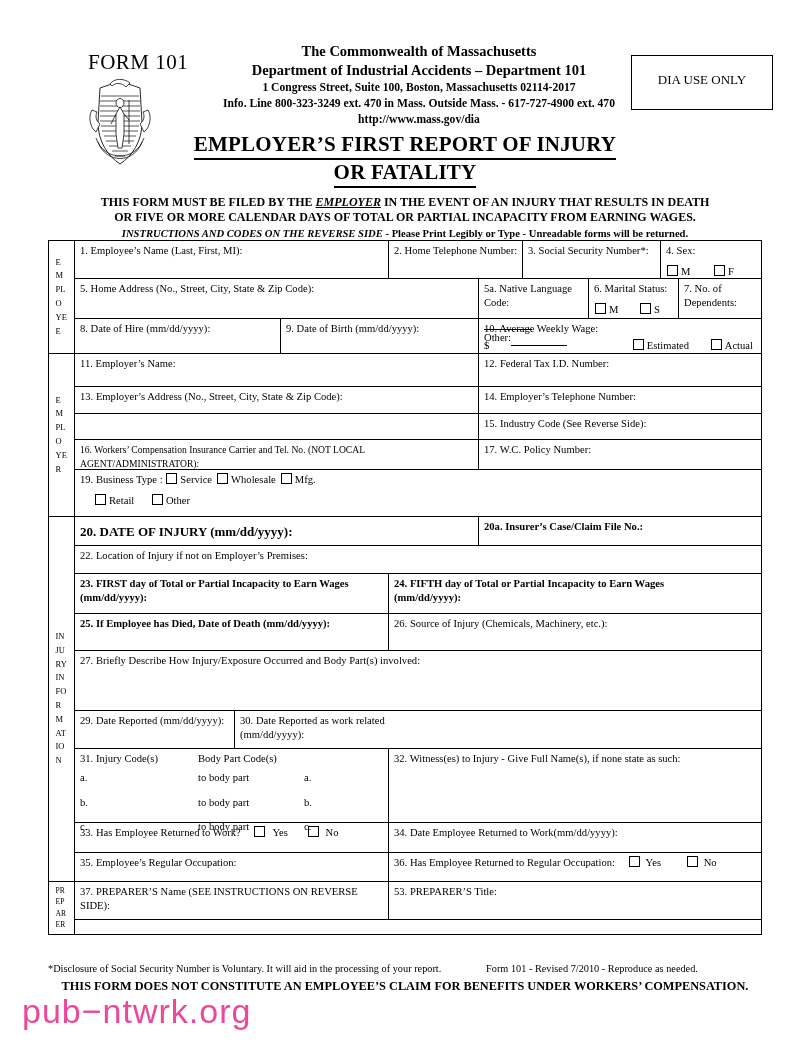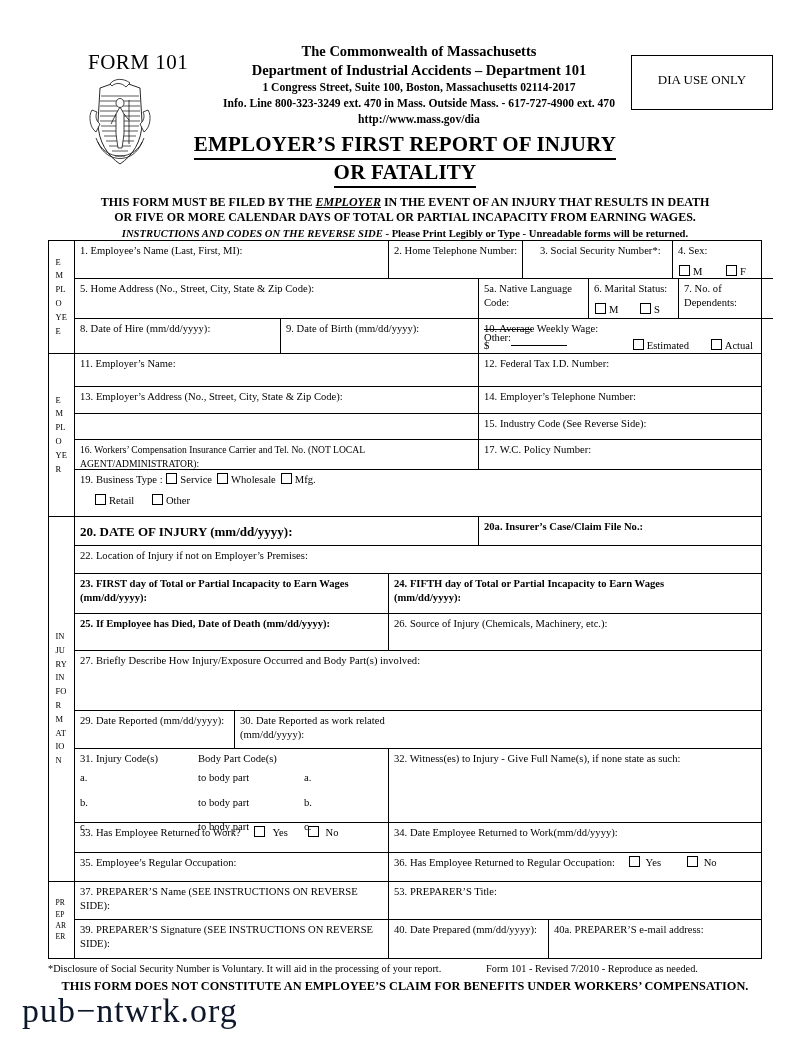--- a/index.html
+++ b/index.html
@@ -132,23 +132,23 @@
   }
   .foot .f1 { flex: 0 0 438px; }
   .foot .f2 { flex: 1 1 auto; }
   .foot2 {
     position: absolute; left: 48px; top: 979px; width: 714px;
     text-align: center;
     font-size: 12.3px; font-weight: bold;
   }
   .watermark {
     position: absolute; left: 22px; top: 992px;
-    font-family: Liberation Serif, serif;
+    font-family: Liberation Sans, sans-serif;
     font-size: 34px;
-    color: #0f172a;
+    color: #ec4899;
     letter-spacing: 1px;
   }
 </style>
 </head>
 <body>
 
 <div class="page">
 
   <div class="header">
     <div class="form-no">FORM 101</div>
@@ -220,21 +220,21 @@
       </div>
       <div class="sect-body">
 
         <div class="row" style="height:38px;">
           <div class="cell vb" style="width:314px;">
             <span>1. Employee’s Name (Last, First, MI):</span>
           </div>
           <div class="cell" style="width:134px;">
             <span>2. Home Telephone Number:</span>
           </div>
-          <div class="cell" style="width:138px;margin-left:12px;">
+          <div class="cell" style="width:138px;">
             <span>3. Social Security Number*:</span>
           </div>
           <div class="cell" style="width:100px;">
             <span>4. Sex:</span>
             <div class="row2">
               <span class="opt"><i class="cb"></i><span>M</span></span>
               <span class="opt" style="margin-left:16px;"><i class="cb"></i><span>F</span></span>
             </div>
           </div>
         </div>
@@ -455,31 +455,20 @@
 
         <div class="row hb" style="height:38px;">
           <div class="cell vb" style="width:314px;">
             <span>37. PREPARER’S Name (SEE INSTRUCTIONS ON REVERSE SIDE):</span>
           </div>
           <div class="cell" style="width:372px;">
             <span>53. PREPARER’S Title:</span>
           </div>
         </div>
 
-        <div class="row" style="height:38px;">
-          <div class="cell vb" style="width:314px;">
-            <span>39. PREPARER’S Signature (SEE INSTRUCTIONS ON REVERSE SIDE):</span>
-          </div>
-          <div class="cell" style="width:160px;">
-            <span>40. Date Prepared (mm/dd/yyyy):</span>
-          </div>
-          <div class="cell" style="width:212px;">
-            <span>40a. PREPARER’S e-mail address:</span>
-          </div>
-        </div>
 
       </div>
     </div>
 
   </div>
 
   <div class="foot">
     <div class="f1">*Disclosure of Social Security Number is Voluntary.  It will aid in the processing of your report.</div>
     <div class="f2">Form 101 - Revised 7/2010 - Reproduce as needed.</div>
   </div>

